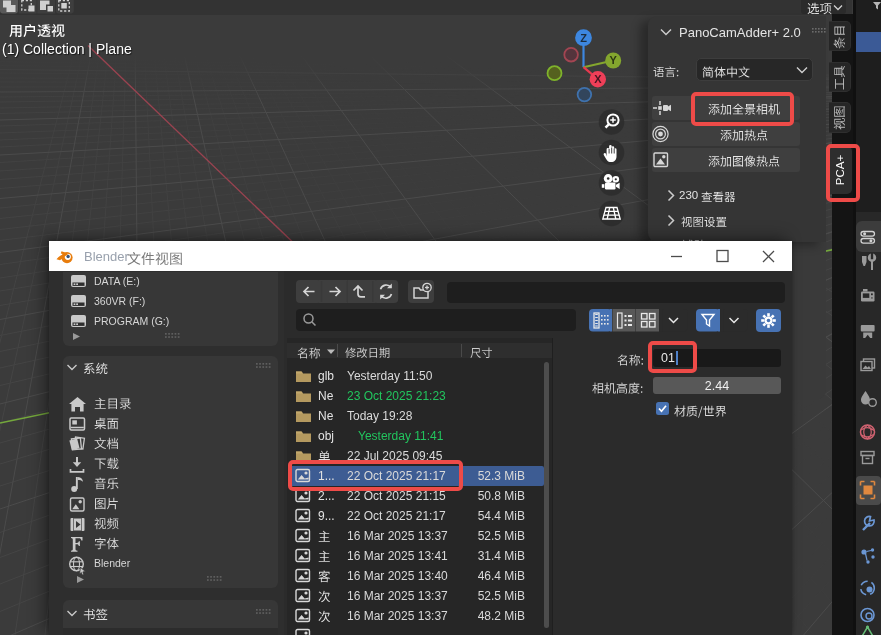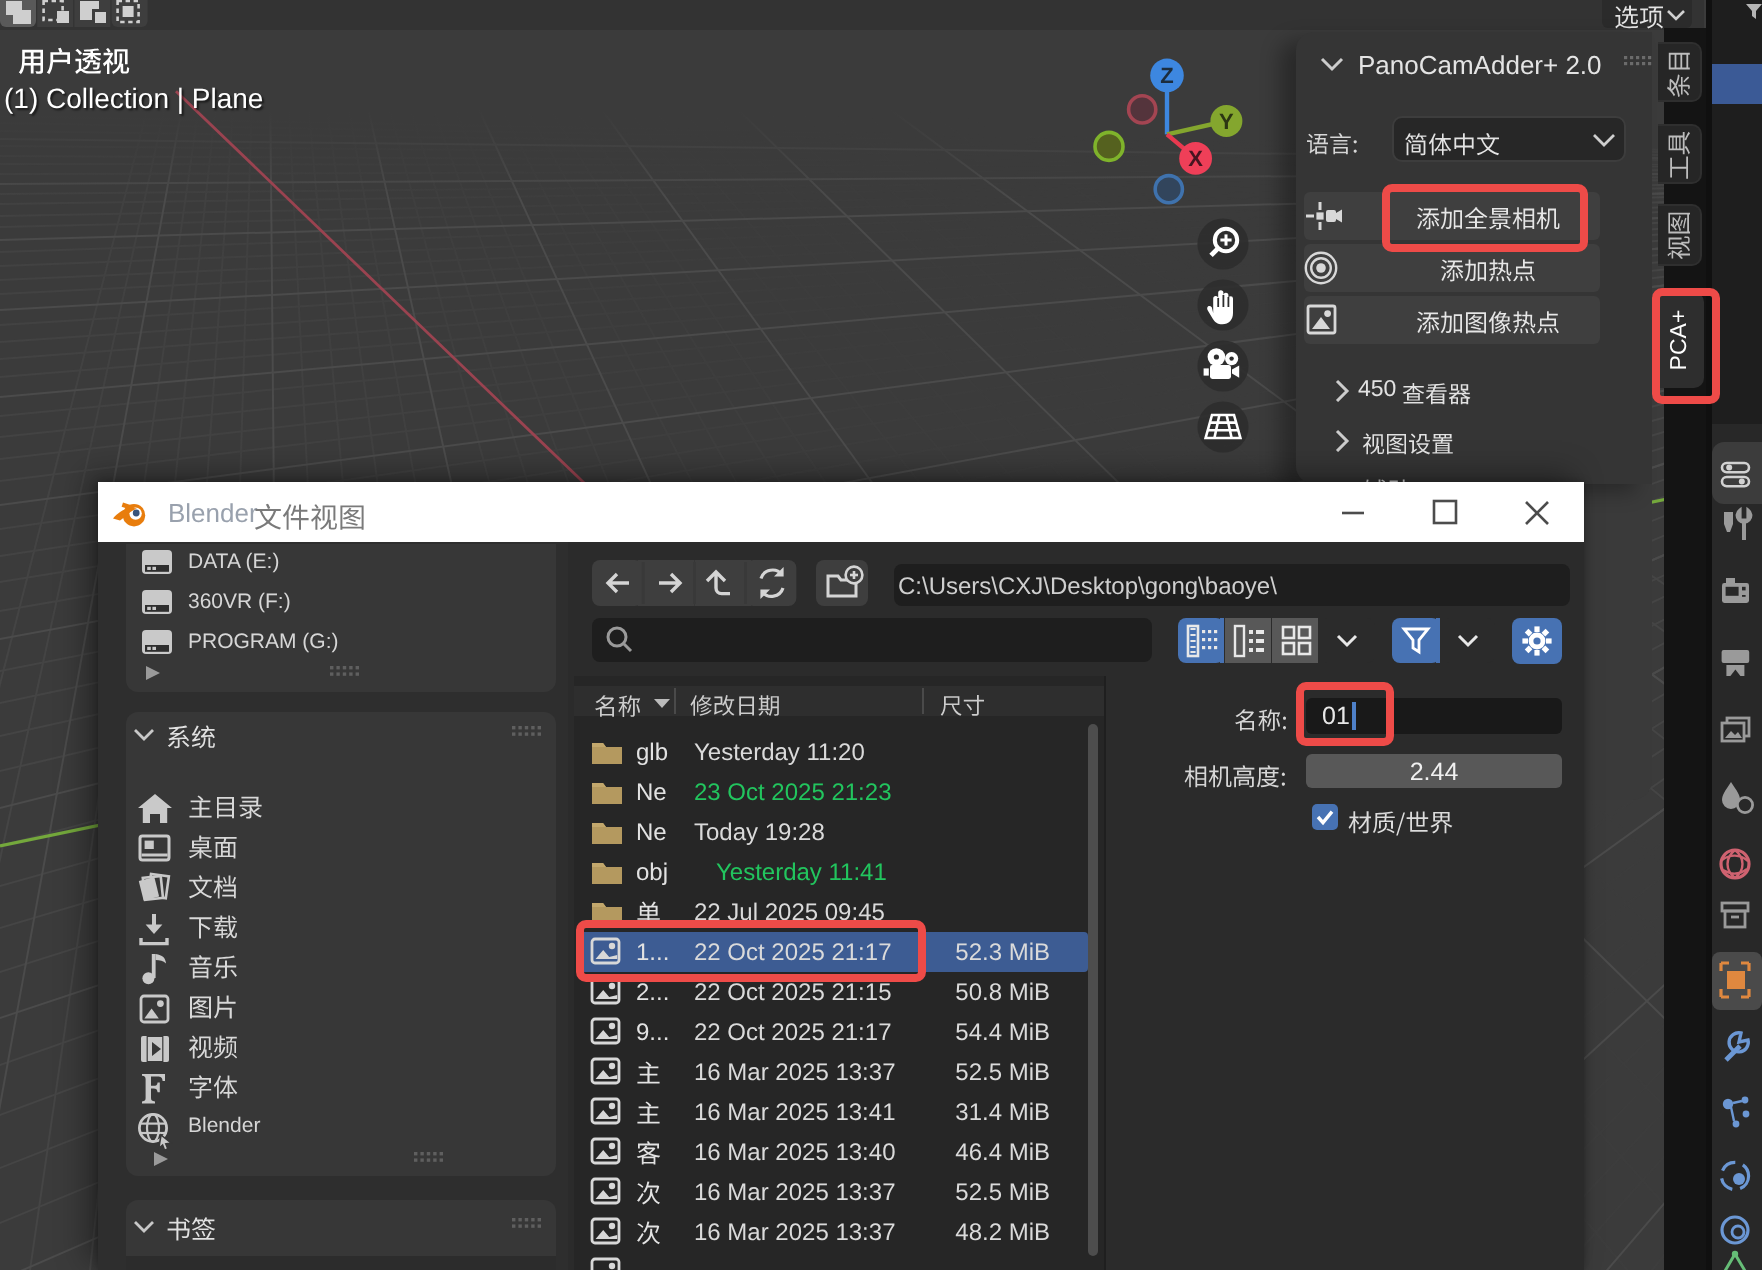--- a/index.html
+++ b/index.html
@@ -369,21 +369,21 @@
       <circle cx="8.5" cy="34" r="7.6" fill="none" stroke="#d8d8d8" stroke-width="1.2"></circle>
       <circle cx="8.5" cy="34" r="4.9" fill="none" stroke="#d8d8d8" stroke-width="1.2"></circle>
       <circle cx="8.5" cy="34" r="2.4" fill="#d8d8d8"></circle>
       <rect x="2" y="53" width="13.5" height="13.5" rx="1" fill="none" stroke="#d8d8d8" stroke-width="1.4"></rect>
       <path d="M4 64.5l4.5-6 4.5 6z" fill="#d8d8d8"></path>
       <circle cx="11.8" cy="56.8" r="1.7" fill="#d8d8d8"></circle>
     </svg>
     <svg class="abs" width="10" height="12" style="left:666px;top:189px">
       <path d="M2.5 1.5l5 5-5 5" stroke="#cccccc" stroke-width="1.5" fill="none"></path>
     </svg>
-    <div class="lat" style="left:679px;top:189px;color:#e2e2e2;font-size:11.5px">450 </div>
+    <div class="lat" style="left:679px;top:189px;color:#e2e2e2;font-size:11.5px">230 </div>
     <svg width="36" height="17" viewBox="0 -12.2 36 17" style="position:absolute;left:701px;top:189px">
       <path d="M3.4 -2.5V-1.5H8.1V-2.5ZM3.4 -4.0V-3.1H8.1V-4.0ZM2.5 -4.7H8.9V-0.9H2.5ZM0.7 -8.2H10.9V-7.4H0.7ZM5.3 -9.7H6.1V-5.0H5.3ZM4.8 -8.0 5.5 -7.7Q5.1 -7.1 4.6 -6.6Q4.1 -6.1 3.5 -5.6Q2.9 -5.2 2.3 -4.8Q1.6 -4.4 1.0 -4.2Q0.9 -4.3 0.8 -4.4Q0.7 -4.5 0.6 -4.7Q0.5 -4.8 0.4 -4.9Q1.0 -5.1 1.7 -5.4Q2.3 -5.7 2.9 -6.2Q3.5 -6.6 4.0 -7.0Q4.4 -7.5 4.8 -8.0ZM6.6 -8.0Q7.0 -7.5 7.5 -7.0Q8.0 -6.6 8.6 -6.2Q9.2 -5.8 9.8 -5.5Q10.5 -5.2 11.1 -5.0Q11.0 -4.9 10.9 -4.8Q10.8 -4.7 10.7 -4.5Q10.6 -4.4 10.5 -4.3Q9.9 -4.5 9.2 -4.9Q8.6 -5.2 8.0 -5.7Q7.4 -6.1 6.8 -6.6Q6.3 -7.1 5.9 -7.7ZM0.8 -0.2H10.7V0.5H0.8Z M14.5 -4.5H21.2V0.9H20.3V-3.9H15.3V0.9H14.5ZM12.2 -6.1H22.3V-5.3H12.2ZM13.0 -7.6H21.7V-6.9H13.0ZM15.0 -3.1H20.7V-2.5H15.0ZM15.0 -1.7H20.7V-1.1H15.0ZM15.0 -0.2H20.7V0.5H15.0ZM21.0 -9.6 21.5 -8.9Q20.7 -8.8 19.7 -8.7Q18.7 -8.6 17.6 -8.5Q16.4 -8.4 15.3 -8.4Q14.1 -8.3 13.0 -8.3Q13.0 -8.5 13.0 -8.7Q12.9 -8.9 12.9 -9.0Q13.9 -9.0 15.0 -9.1Q16.2 -9.1 17.3 -9.2Q18.4 -9.2 19.4 -9.3Q20.3 -9.4 21.0 -9.6ZM16.3 -8.8 17.2 -8.6Q16.8 -7.2 16.2 -5.9Q15.6 -4.6 14.6 -3.5Q13.7 -2.4 12.4 -1.6Q12.4 -1.7 12.3 -1.9Q12.2 -2.0 12.1 -2.1Q12.0 -2.2 11.9 -2.3Q13.1 -3.0 14.0 -4.0Q14.8 -5.1 15.4 -6.3Q16.0 -7.5 16.3 -8.8Z M25.3 -8.4V-6.8H27.2V-8.4ZM24.5 -9.1H28.0V-6.0H24.5ZM30.2 -8.4V-6.8H32.2V-8.4ZM29.4 -9.1H33.1V-6.0H29.4ZM23.6 -4.8H33.9V-4.1H23.6ZM24.9 -0.2H27.7V0.6H24.9ZM29.7 -0.2H32.6V0.6H29.7ZM30.2 -4.6Q30.6 -4.1 31.2 -3.7Q31.9 -3.3 32.6 -2.9Q33.4 -2.6 34.2 -2.4Q34.1 -2.3 34.0 -2.2Q33.9 -2.1 33.8 -1.9Q33.7 -1.8 33.6 -1.7Q32.8 -1.9 32.0 -2.3Q31.3 -2.7 30.6 -3.3Q29.9 -3.8 29.5 -4.3ZM24.5 -2.6H28.0V0.9H27.2V-1.9H25.3V0.9H24.5ZM29.4 -2.6H33.1V0.9H32.2V-1.9H30.2V0.9H29.4ZM28.0 -6.1 28.9 -6.0Q28.5 -5.1 27.8 -4.3Q27.1 -3.5 26.1 -2.8Q25.1 -2.1 23.8 -1.6Q23.8 -1.7 23.7 -1.8Q23.6 -2.0 23.5 -2.1Q23.4 -2.2 23.4 -2.3Q24.6 -2.7 25.5 -3.4Q26.4 -4.0 27.1 -4.7Q27.7 -5.4 28.0 -6.1ZM30.1 -5.6 30.5 -6.0Q30.9 -5.9 31.4 -5.6Q31.9 -5.4 32.2 -5.2L31.7 -4.7Q31.5 -4.9 31.0 -5.1Q30.5 -5.4 30.1 -5.6Z" fill="#e2e2e2"></path>
     </svg>
     <svg class="abs" width="10" height="12" style="left:666px;top:214px">
       <path d="M2.5 1.5l5 5-5 5" stroke="#cccccc" stroke-width="1.5" fill="none"></path>
     </svg>
     <svg width="48" height="17" viewBox="0 -12.2 48 17" style="position:absolute;left:681px;top:214px">
       <path d="M5.2 -9.1H10.4V-3.0H9.6V-8.3H6.0V-3.0H5.2ZM7.7 -3.2H8.5V-0.3Q8.5 -0.1 8.6 0.0Q8.7 0.1 8.9 0.1H9.9Q10.1 0.1 10.2 -0.1Q10.3 -0.2 10.3 -0.6Q10.4 -1.0 10.4 -1.9Q10.5 -1.7 10.7 -1.7Q10.9 -1.6 11.1 -1.5Q11.0 -0.6 10.9 -0.1Q10.8 0.4 10.6 0.6Q10.4 0.8 9.9 0.8H8.8Q8.2 0.8 8.0 0.5Q7.7 0.3 7.7 -0.2ZM7.3 -7.5H8.2V-5.2Q8.2 -4.5 8.0 -3.6Q7.9 -2.8 7.5 -2.0Q7.2 -1.2 6.5 -0.4Q5.8 0.3 4.6 0.9Q4.6 0.8 4.5 0.7Q4.4 0.6 4.3 0.5Q4.2 0.4 4.1 0.3Q5.2 -0.3 5.8 -1.0Q6.5 -1.6 6.8 -2.4Q7.1 -3.1 7.2 -3.8Q7.3 -4.5 7.3 -5.2ZM0.7 -7.7H4.0V-6.9H0.7ZM2.2 -4.3 3.0 -5.3V0.9H2.2ZM3.0 -5.1Q3.1 -5.0 3.4 -4.7Q3.6 -4.4 3.9 -4.1Q4.1 -3.8 4.4 -3.6Q4.6 -3.3 4.7 -3.2L4.1 -2.5Q4.0 -2.7 3.8 -3.0Q3.6 -3.3 3.3 -3.6Q3.1 -3.9 2.9 -4.2Q2.7 -4.5 2.5 -4.6ZM3.8 -7.7H3.9L4.1 -7.7L4.6 -7.4Q4.2 -6.4 3.6 -5.4Q3.0 -4.5 2.3 -3.7Q1.6 -2.9 0.8 -2.3Q0.8 -2.5 0.7 -2.6Q0.7 -2.8 0.6 -3.0Q0.5 -3.1 0.5 -3.2Q1.1 -3.6 1.8 -4.3Q2.4 -5.0 2.9 -5.8Q3.5 -6.7 3.8 -7.5ZM1.8 -9.2 2.4 -9.6Q2.8 -9.3 3.1 -8.9Q3.4 -8.5 3.5 -8.2L2.8 -7.7Q2.7 -8.1 2.4 -8.5Q2.1 -8.9 1.8 -9.2Z M12.5 -9.2H22.0V0.9H21.2V-8.4H13.3V0.9H12.5ZM13.0 -0.3H21.7V0.4H13.0ZM15.8 -3.2 16.2 -3.7Q16.6 -3.6 17.1 -3.5Q17.7 -3.4 18.1 -3.2Q18.6 -3.0 18.9 -2.9L18.5 -2.3Q18.2 -2.5 17.8 -2.6Q17.3 -2.8 16.8 -3.0Q16.3 -3.1 15.8 -3.2ZM16.3 -8.1 17.0 -7.9Q16.7 -7.4 16.2 -6.9Q15.8 -6.4 15.3 -6.0Q14.8 -5.5 14.3 -5.2Q14.3 -5.3 14.1 -5.4Q14.0 -5.5 13.9 -5.6Q13.8 -5.7 13.7 -5.7Q14.4 -6.2 15.1 -6.8Q15.8 -7.4 16.3 -8.1ZM19.3 -7.2H19.5L19.6 -7.3L20.1 -7.0Q19.7 -6.3 19.0 -5.7Q18.3 -5.1 17.4 -4.6Q16.6 -4.2 15.7 -3.8Q14.8 -3.5 13.9 -3.3Q13.9 -3.4 13.8 -3.5Q13.7 -3.7 13.7 -3.8Q13.6 -3.9 13.5 -4.0Q14.4 -4.1 15.2 -4.4Q16.1 -4.7 16.9 -5.1Q17.7 -5.5 18.3 -6.0Q19.0 -6.5 19.3 -7.1ZM15.8 -6.6Q16.3 -6.0 17.1 -5.5Q17.9 -5.0 18.9 -4.6Q19.9 -4.3 21.0 -4.1Q20.8 -4.0 20.7 -3.8Q20.6 -3.6 20.5 -3.4Q19.4 -3.6 18.4 -4.0Q17.4 -4.5 16.5 -5.0Q15.7 -5.6 15.1 -6.3ZM16.0 -7.2H19.6V-6.6H15.5ZM14.7 -1.7 15.1 -2.3Q15.6 -2.3 16.3 -2.2Q16.9 -2.0 17.6 -1.9Q18.2 -1.8 18.7 -1.6Q19.3 -1.5 19.7 -1.3L19.3 -0.7Q18.8 -0.9 18.0 -1.1Q17.2 -1.3 16.3 -1.5Q15.5 -1.7 14.7 -1.7Z M24.4 -8.9 25.0 -9.4Q25.3 -9.2 25.6 -8.9Q26.0 -8.6 26.3 -8.3Q26.5 -8.0 26.7 -7.7L26.1 -7.1Q26.0 -7.4 25.7 -7.7Q25.4 -8.0 25.0 -8.3Q24.7 -8.7 24.4 -8.9ZM25.0 0.7 24.8 -0.1 25.1 -0.4 27.2 -2.0Q27.3 -1.8 27.4 -1.6Q27.5 -1.4 27.5 -1.3Q26.8 -0.7 26.3 -0.4Q25.8 -0.0 25.6 0.2Q25.3 0.4 25.2 0.5Q25.1 0.6 25.0 0.7ZM23.5 -6.1H25.5V-5.2H23.5ZM28.9 -9.2H31.9V-8.4H28.9ZM27.4 -4.6H32.8V-3.8H27.4ZM32.5 -4.6H32.7L32.8 -4.6L33.4 -4.4Q33.0 -3.3 32.4 -2.4Q31.8 -1.5 31.0 -0.9Q30.2 -0.2 29.3 0.2Q28.3 0.7 27.3 0.9Q27.3 0.8 27.2 0.5Q27.0 0.3 26.9 0.2Q27.9 -0.0 28.7 -0.4Q29.6 -0.8 30.4 -1.4Q31.1 -2.0 31.7 -2.7Q32.2 -3.5 32.5 -4.4ZM28.6 -4.0Q29.0 -2.9 29.8 -2.1Q30.6 -1.2 31.7 -0.7Q32.8 -0.1 34.1 0.2Q34.0 0.3 33.9 0.4Q33.8 0.5 33.7 0.7Q33.6 0.8 33.5 1.0Q31.5 0.5 30.1 -0.7Q28.6 -1.9 27.9 -3.7ZM28.6 -9.2H29.5V-7.9Q29.5 -7.4 29.3 -6.8Q29.1 -6.3 28.7 -5.7Q28.3 -5.2 27.4 -4.8Q27.4 -4.9 27.3 -5.0Q27.2 -5.2 27.1 -5.3Q27.0 -5.4 26.9 -5.5Q27.6 -5.8 28.0 -6.2Q28.4 -6.7 28.5 -7.1Q28.6 -7.5 28.6 -8.0ZM31.5 -9.2H32.3V-6.6Q32.3 -6.3 32.3 -6.2Q32.4 -6.1 32.5 -6.1Q32.6 -6.1 32.8 -6.1Q32.9 -6.1 33.1 -6.1Q33.2 -6.1 33.3 -6.1Q33.4 -6.1 33.6 -6.2Q33.8 -6.2 33.9 -6.2Q33.9 -6.0 33.9 -5.8Q33.9 -5.6 33.9 -5.5Q33.8 -5.4 33.7 -5.4Q33.5 -5.4 33.3 -5.4Q33.2 -5.4 33.1 -5.4Q32.9 -5.4 32.7 -5.4Q32.5 -5.4 32.5 -5.4Q32.1 -5.4 31.9 -5.5Q31.6 -5.6 31.6 -5.9Q31.5 -6.2 31.5 -6.6ZM25.0 0.7Q25.0 0.6 24.9 0.4Q24.8 0.3 24.7 0.2Q24.6 0.0 24.5 -0.0Q24.7 -0.1 24.8 -0.3Q24.9 -0.4 25.0 -0.6Q25.1 -0.8 25.1 -1.1V-6.1H26.0V-0.3Q26.0 -0.3 25.8 -0.2Q25.7 -0.1 25.5 0.0Q25.3 0.2 25.2 0.4Q25.0 0.6 25.0 0.7Z M42.0 -8.6V-7.6H43.9V-8.6ZM39.3 -8.6V-7.6H41.2V-8.6ZM36.7 -8.6V-7.6H38.5V-8.6ZM35.8 -9.2H44.8V-6.9H35.8ZM35.3 -6.3H45.1V-5.6H35.3ZM39.7 -7.1 40.6 -7.1Q40.5 -6.5 40.4 -5.8Q40.3 -5.1 40.1 -4.7H39.3Q39.4 -5.0 39.5 -5.4Q39.6 -5.9 39.6 -6.3Q39.7 -6.8 39.7 -7.1ZM35.2 -0.1H45.4V0.6H35.2ZM37.1 -3.7H43.4V-3.2H37.1ZM37.1 -2.5H43.3V-2.0H37.1ZM37.2 -1.3H43.4V-0.8H37.2ZM36.7 -4.9H43.8V0.3H42.9V-4.3H37.5V0.3H36.7Z" fill="#e2e2e2"></path>
     </svg>
     <div class="abs" style="left:660px;top:236px;width:120px;height:5px;overflow:hidden">
@@ -649,21 +649,20 @@
       <path d="M62 6.5v7.5a2.8 2.8 0 0 0 2.8 2.8h4.2M57.5 10.5l4.5-4.5 4.5 4.5" stroke="#d5d5d5" stroke-width="1.7" fill="none"></path>
       <path d="M84.5 9.2a6 6 0 0 1 10.5-1.8M95.5 14a6 6 0 0 1-10.5 1.8" stroke="#d5d5d5" stroke-width="1.6" fill="none"></path>
       <path d="M95.8 3.5v4.8h-4.8z" fill="#d5d5d5"></path>
       <path d="M84.2 19.5v-4.8h4.8z" fill="#d5d5d5"></path>
       <path d="M118 8h5l1.5 2h7.5v8h-14z" fill="none" stroke="#d5d5d5" stroke-width="1.5"></path>
       <circle cx="131" cy="7.5" r="4.2" fill="#3e3e3e" stroke="#d5d5d5" stroke-width="1.3"></circle>
       <line x1="131" y1="5.5" x2="131" y2="9.5" stroke="#d5d5d5" stroke-width="1.3"></line>
       <line x1="129" y1="7.5" x2="133" y2="7.5" stroke="#d5d5d5" stroke-width="1.3"></line>
     </svg>
     <div class="abs" style="left:447px;top:282px;width:338px;height:21px;background:#1e1e1e;border-radius:4px"></div>
-    <div class="lat" style="left:449px;top:286px;color:#cfcfcf;font-size:12px">C:\Users\CXJ\Desktop\gong\baoye\</div>
     <div class="abs" style="left:296px;top:309px;width:280px;height:22px;background:#1e1e1e;border-radius:4px"></div>
     <svg class="abs" width="16" height="16" style="left:302px;top:312px">
       <circle cx="6.5" cy="6.5" r="4.5" fill="none" stroke="#9a9a9a" stroke-width="1.5"></circle>
       <line x1="10" y1="10" x2="13.5" y2="13.5" stroke="#9a9a9a" stroke-width="1.5"></line>
     </svg>
     <svg class="abs" width="100" height="23" style="left:589px;top:309px">
       <rect x="0" y="0" width="23" height="22.5" rx="4" fill="#4772b3"></rect>
       <rect x="21" y="0" width="2" height="22.5" fill="#4772b3"></rect>
       <rect x="23.5" y="0" width="23" height="22.5" fill="#585858"></rect>
       <rect x="47" y="0" width="23" height="22.5" fill="#585858"></rect>
@@ -736,21 +735,21 @@
     </svg>
     <div class="abs" style="left:461px;top:344px;width:1px;height:13px;background:#4a4a4a"></div>
     <svg width="24" height="17" viewBox="0 -12.0 24 17" style="position:absolute;left:470px;top:345px">
       <path d="M6.6 -4.8Q7.1 -3.0 8.1 -1.7Q9.1 -0.4 10.8 0.1Q10.7 0.2 10.6 0.3Q10.5 0.5 10.4 0.6Q10.3 0.8 10.2 0.9Q9.0 0.4 8.2 -0.3Q7.3 -1.1 6.7 -2.2Q6.1 -3.3 5.8 -4.7ZM2.5 -8.9H9.7V-4.5H2.5V-5.3H8.9V-8.1H2.5ZM2.0 -8.9H2.9V-5.7Q2.9 -5.0 2.8 -4.1Q2.8 -3.3 2.6 -2.4Q2.4 -1.5 2.0 -0.6Q1.7 0.2 1.1 0.9Q1.0 0.9 0.9 0.7Q0.7 0.6 0.6 0.5Q0.5 0.4 0.4 0.3Q0.9 -0.3 1.3 -1.1Q1.6 -1.9 1.8 -2.7Q1.9 -3.5 2.0 -4.3Q2.0 -5.1 2.0 -5.8Z M11.9 -7.1H22.0V-6.2H11.9ZM18.5 -9.5H19.4V-0.4Q19.4 0.2 19.2 0.4Q19.1 0.6 18.7 0.8Q18.4 0.9 17.7 0.9Q17.1 0.9 16.1 0.9Q16.1 0.8 16.1 0.6Q16.0 0.4 15.9 0.3Q15.8 0.1 15.8 -0.0Q16.3 -0.0 16.8 -0.0Q17.2 0.0 17.6 -0.0Q18.0 -0.0 18.1 -0.0Q18.3 -0.0 18.4 -0.1Q18.5 -0.2 18.5 -0.4ZM13.2 -4.7 13.9 -5.1Q14.3 -4.7 14.7 -4.2Q15.2 -3.7 15.5 -3.2Q15.8 -2.7 16.0 -2.3L15.3 -1.8Q15.1 -2.2 14.8 -2.7Q14.4 -3.2 14.0 -3.7Q13.6 -4.2 13.2 -4.7Z" fill="#cccccc"></path>
     </svg>
     <svg class="abs" width="17" height="14" style="left:295px;top:369px">
       <path d="M1 2.5h5.5l1.5 2h8v8.5h-15z" fill="#b4995f"></path>
       <path d="M1 2.5h5.5l1.5 2h-7z" fill="#c2a76c"></path>
     </svg>
     <div class="lat" style="left:318px;top:369px;color:#e2e2e2;font-size:12px">glb</div>
-    <div class="lat" style="left:347px;top:369px;color:#dadada;font-size:12px">Yesterday 11:20</div>
+    <div class="lat" style="left:347px;top:369px;color:#dadada;font-size:12px">Yesterday 11:50</div>
     <svg class="abs" width="17" height="14" style="left:295px;top:389px">
       <path d="M1 2.5h5.5l1.5 2h8v8.5h-15z" fill="#b4995f"></path>
       <path d="M1 2.5h5.5l1.5 2h-7z" fill="#c2a76c"></path>
     </svg>
     <div class="lat" style="left:318px;top:389px;color:#e2e2e2;font-size:12px">Ne</div>
     <div class="lat" style="left:347px;top:389px;color:#22c55e;font-size:12px">23 Oct 2025 21:23</div>
     <svg class="abs" width="17" height="14" style="left:295px;top:409px">
       <path d="M1 2.5h5.5l1.5 2h8v8.5h-15z" fill="#b4995f"></path>
       <path d="M1 2.5h5.5l1.5 2h-7z" fill="#c2a76c"></path>
     </svg>

